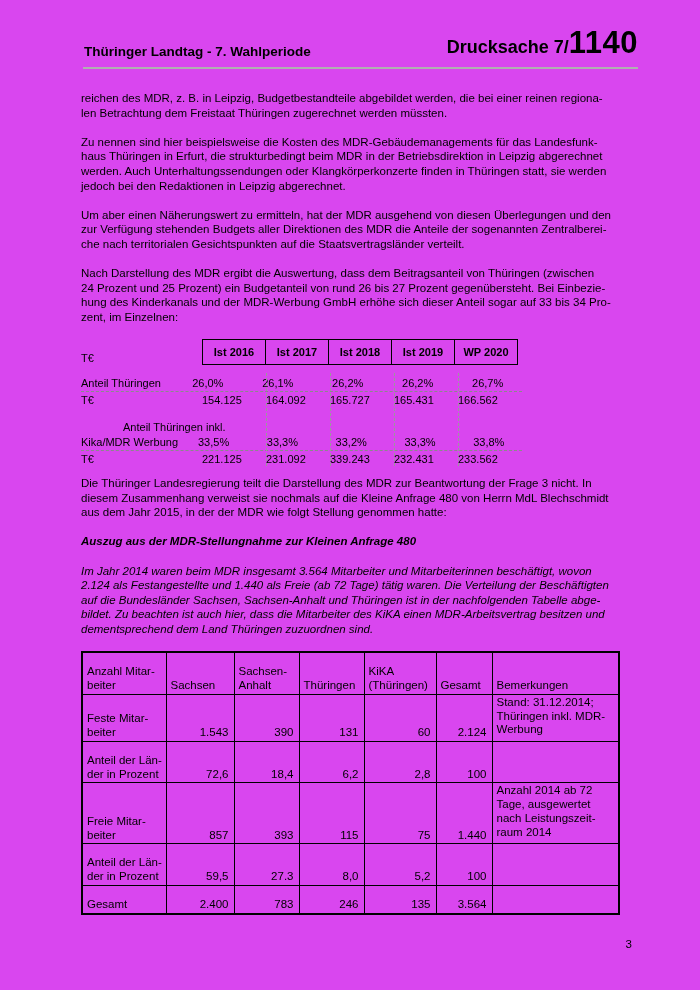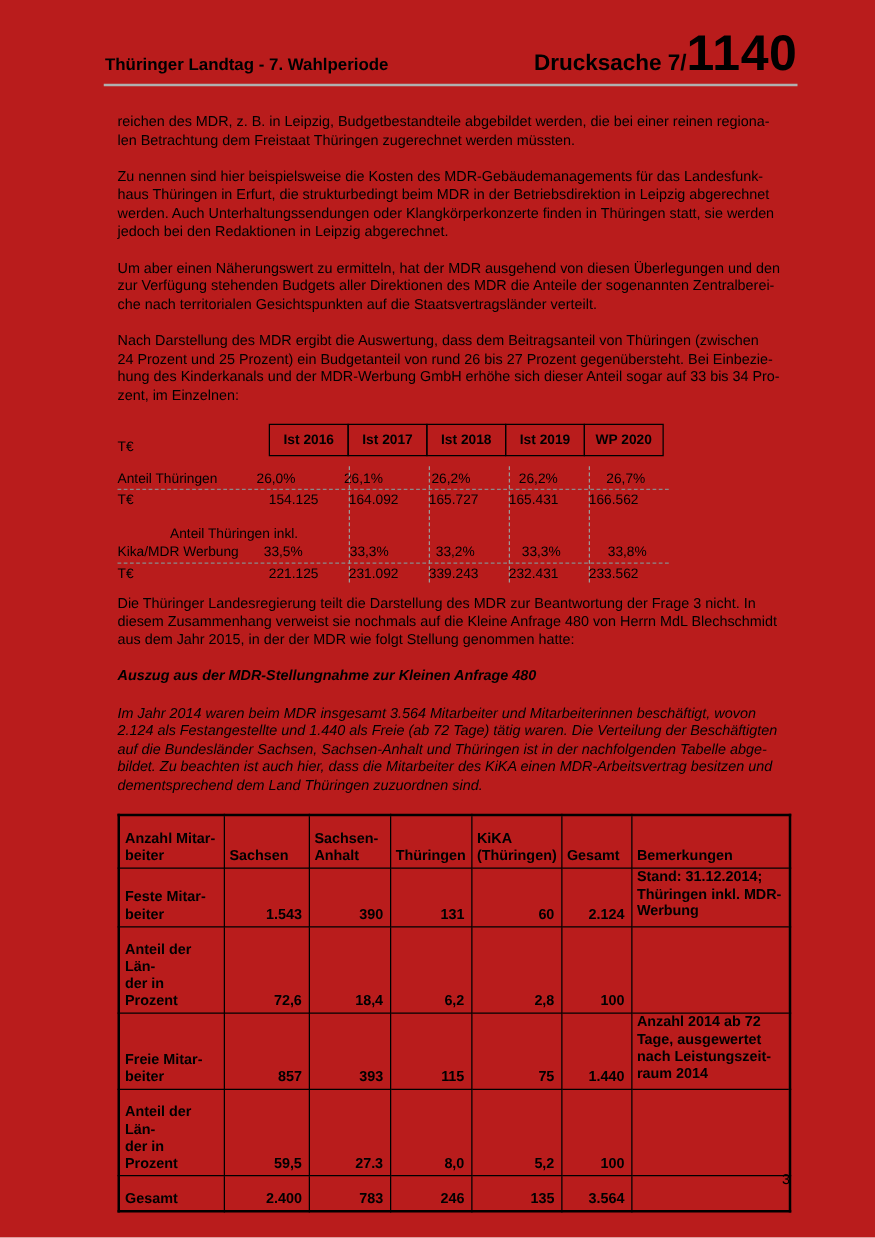--- a/index.html
+++ b/index.html
@@ -1,40 +1,40 @@
 <!DOCTYPE html>
 <html><head>
 <meta charset="utf-8">
 <style>
   html,body{margin:0;padding:0;background:#ffffff;}
   .page{
     position:relative;
     width:700px;height:990px;
-    background:#b91c1c;color:#000;
+    background:#d946ef;color:#000;
     font-family:"Liberation Sans","DejaVu Sans",sans-serif;
     overflow:hidden;
   }
   
   .hdr-left{
     position:absolute;left:84px;top:44px;
     font-size:13.5px;font-weight:bold;white-space:nowrap;
   }
   .hdr-right{
     position:absolute;right:62px;top:26px;
     white-space:nowrap;line-height:34px;
   }
   .hdr-right .ds-label{font-size:18px;font-weight:bold;}
-  .hdr-right .ds-number{font-size:40px;font-weight:bold;letter-spacing:0.5px;}
+  .hdr-right .ds-number{font-size:31px;font-weight:bold;letter-spacing:0.5px;}
   .hdr-rule{
     position:absolute;left:83px;right:62px;top:67px;
     height:2px;background:#b0b0b0;
   }
   
   .body-col{
-    position:absolute;left:94px;top:91px;width:537px;
+    position:absolute;left:81px;top:91px;width:537px;
     font-size:11.5px;line-height:14.6px;
   }
   .para{margin:0 0 14.6px 0;white-space:pre;}
   .para.italic{font-style:italic;}
   .excerpt-heading{
     margin:10px 0 14.6px 0;font-weight:bold;font-style:italic;white-space:pre;
   }
   
   .bt{
     position:relative;height:128px;margin:4px 0 9px 0;
@@ -61,21 +61,21 @@
   }
   
   .staff{
     border-collapse:collapse;table-layout:fixed;width:537px;
     margin-top:7px;
     font-size:11.5px;line-height:13.8px;
   }
   .staff,.staff th,.staff td{border:1px solid #000;}
   .staff{border-width:2px;}
   .staff th,.staff td{
-    padding:12px 3px 1px 4px;font-weight:bold;text-align:left;
+    padding:12px 3px 1px 4px;font-weight:normal;text-align:left;
     vertical-align:bottom;white-space:pre-line;overflow:hidden;
   }
   .staff td.num{text-align:right;padding-right:5px;}
   .staff td.rem{vertical-align:top;padding-top:1px;}
   .staff tr.r-hdr{height:31px;}
   .staff tr.r-0{height:47px;}
   .staff tr.r-1{height:30px;}
   .staff tr.r-2{height:61px;}
   .staff tr.r-3{height:31px;}
   .staff tr.r-4{height:21px;}

